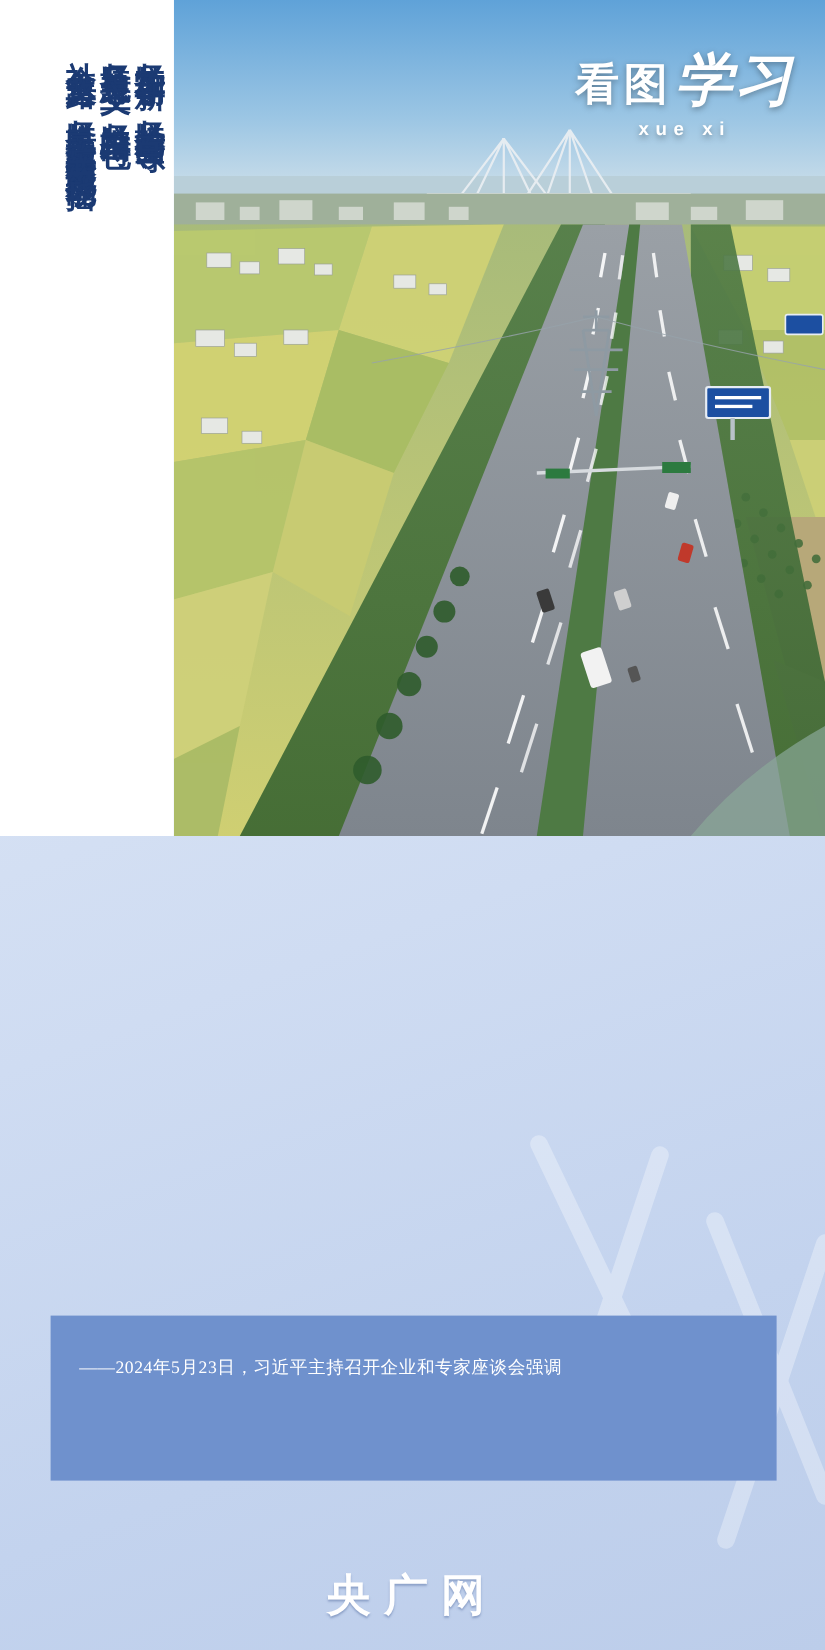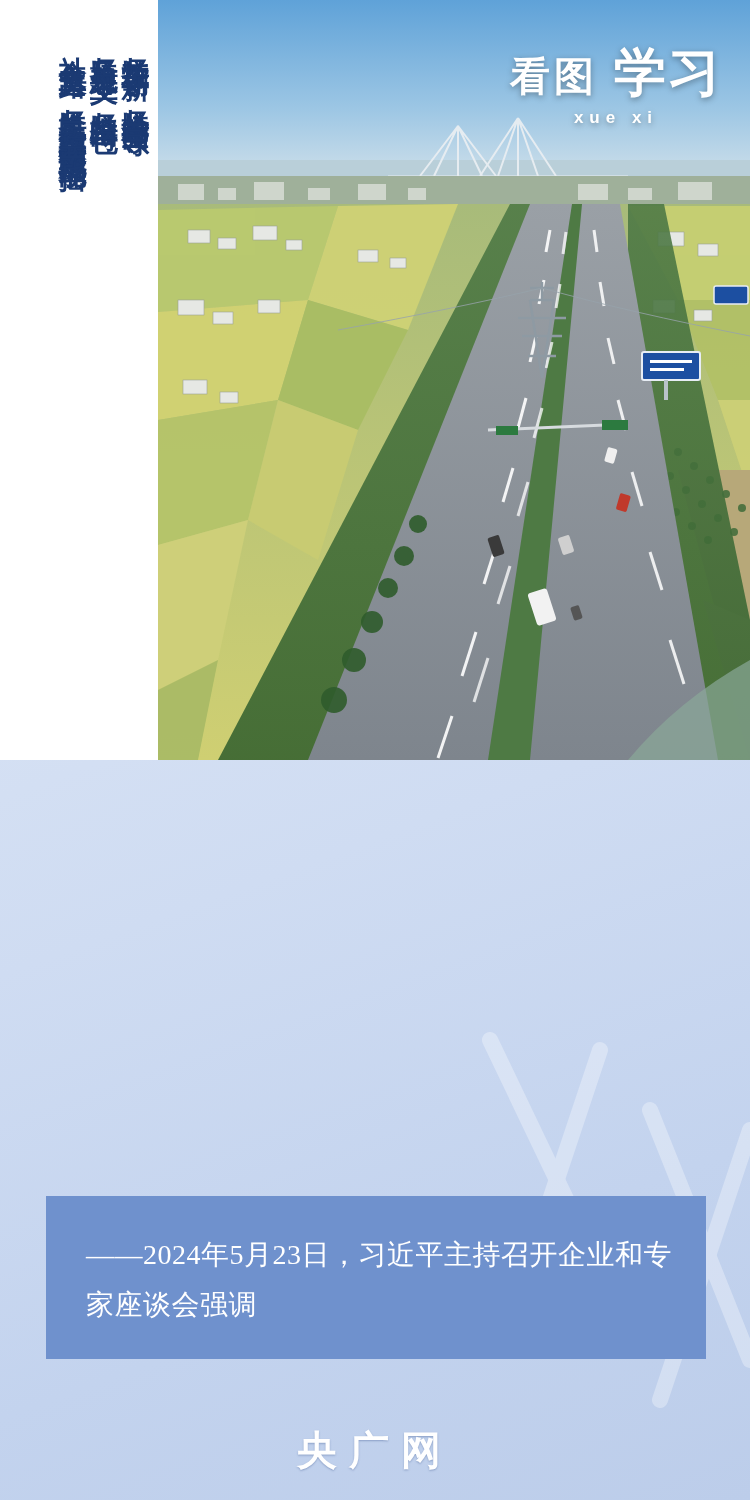--- a/index.html
+++ b/index.html
@@ -71,23 +71,24 @@
     color: #ffffff;
     text-shadow: 0 2px 6px rgba(0,0,0,.35);
     font-family: "Liberation Serif", serif;
   }
   .brand .line1 {
     font-size: 40px;
     font-weight: bold;
     letter-spacing: 4px;
     display: flex;
     align-items: baseline;
-    gap: 16px;
+    gap: 3px;
   }
   .brand .line1 .script {
+    font-style: italic;
     font-size: 52px;
     letter-spacing: 2px;
   }
   .brand .line2 {
     font-size: 17px;
     letter-spacing: 6px;
     margin-top: 0;
     font-family: "Liberation Sans", sans-serif;
     font-weight: bold;
   }
@@ -106,23 +107,23 @@
   }
 
   
   .attrib {
     position: absolute;
     left: 46px; top: 1196px;
     width: 660px;
     min-height: 150px;
     background: #6f91cd;
     color: #ffffff;
-    padding: 34px 26px 28px 40px;
-    font-family: "Liberation Serif", serif;
-    font-size: 28px;
+    padding: 34px 26px 28px 26px;
+    font-family: "Liberation Serif", serif;
+    font-size: 16px;
     line-height: 1.8;
     letter-spacing: .5px;
   }
 
   
   .footer {
     position: absolute;
     left: 0; bottom: 22px;
     width: 750px;
     text-align: center;

